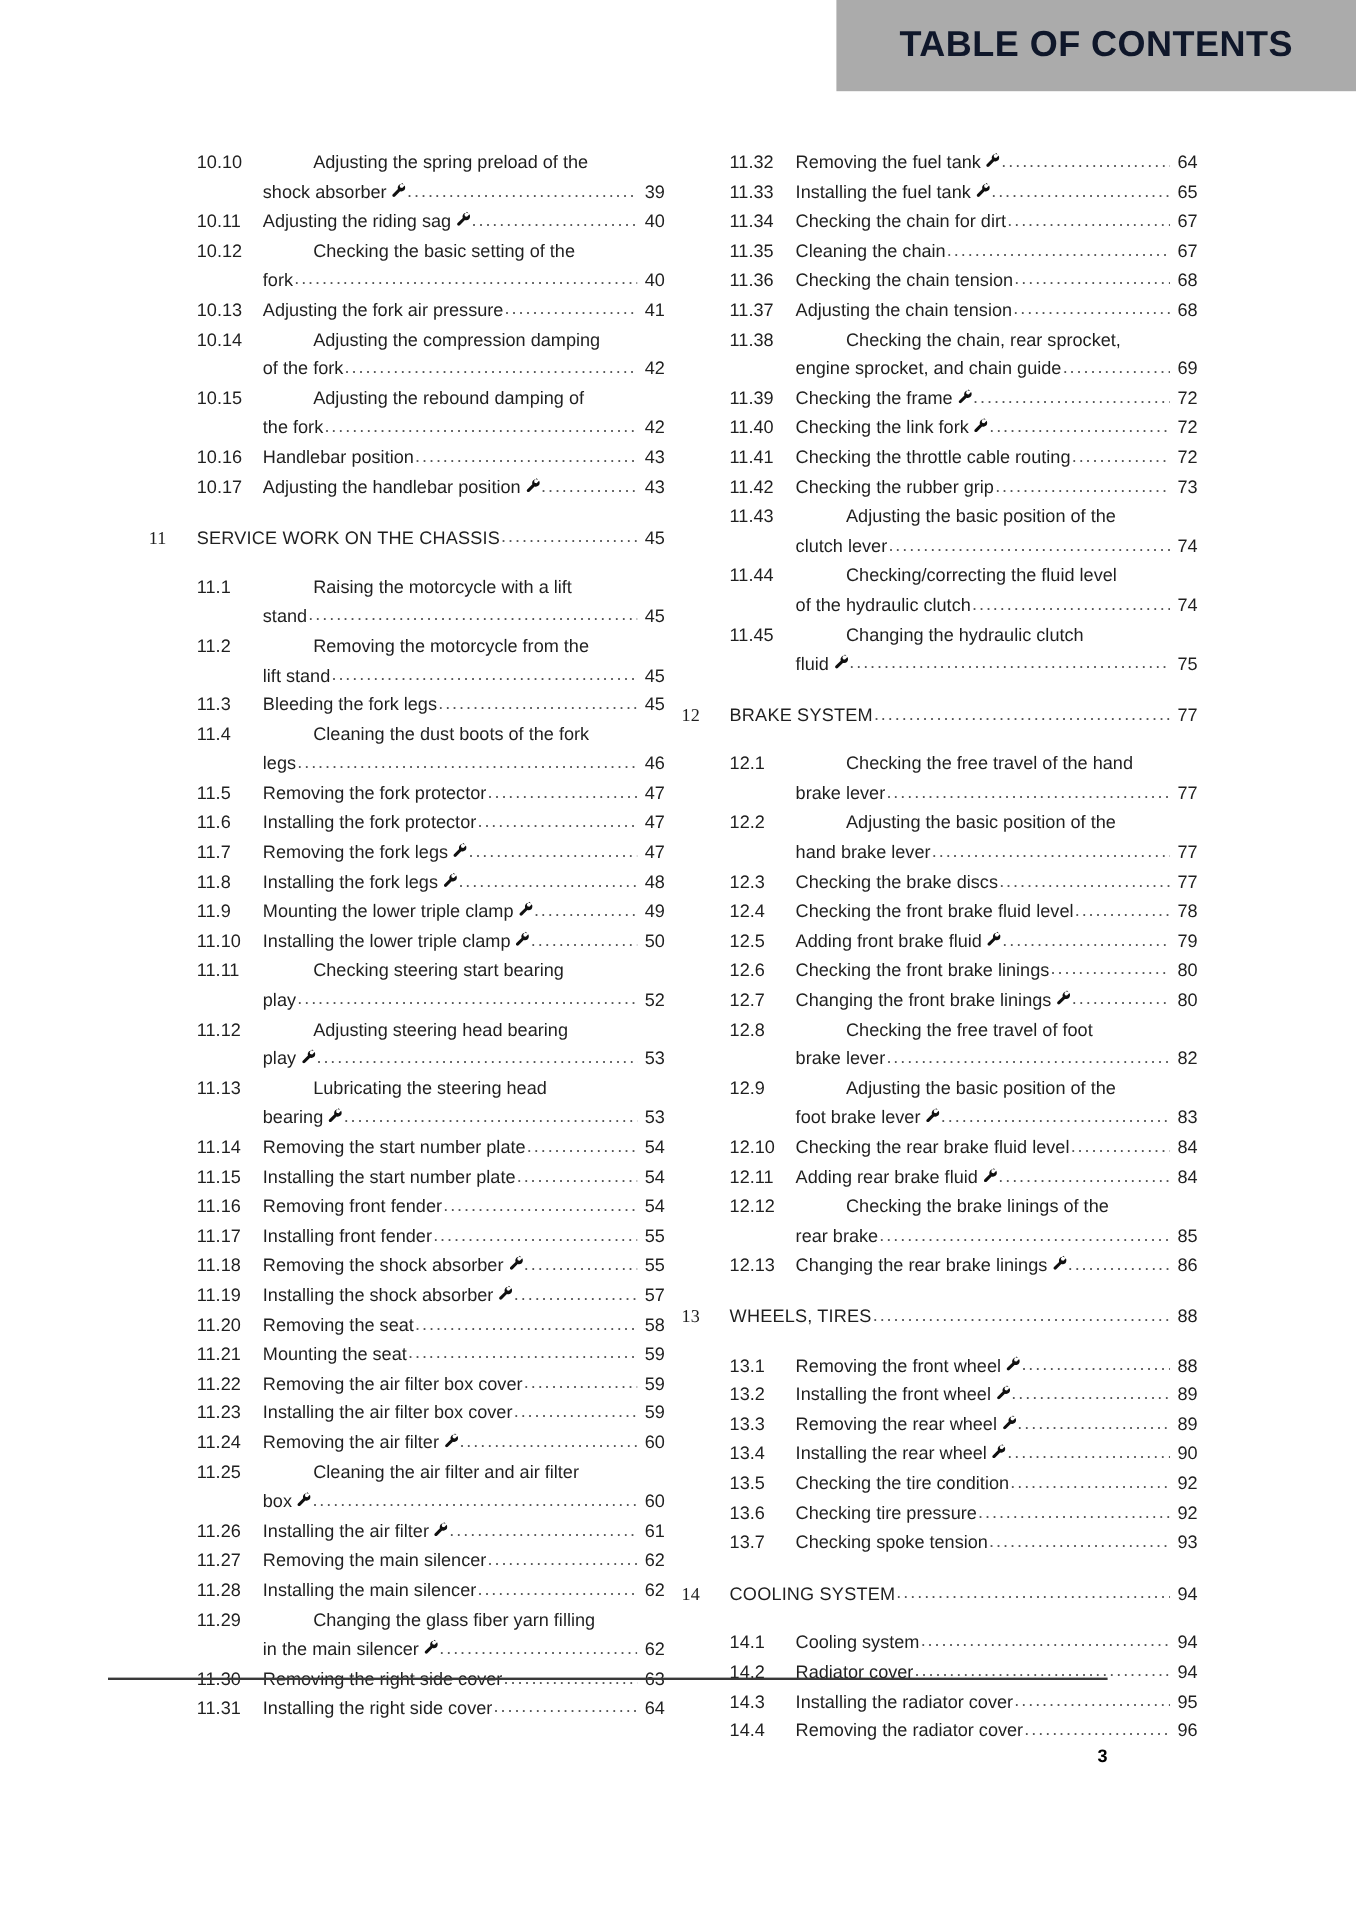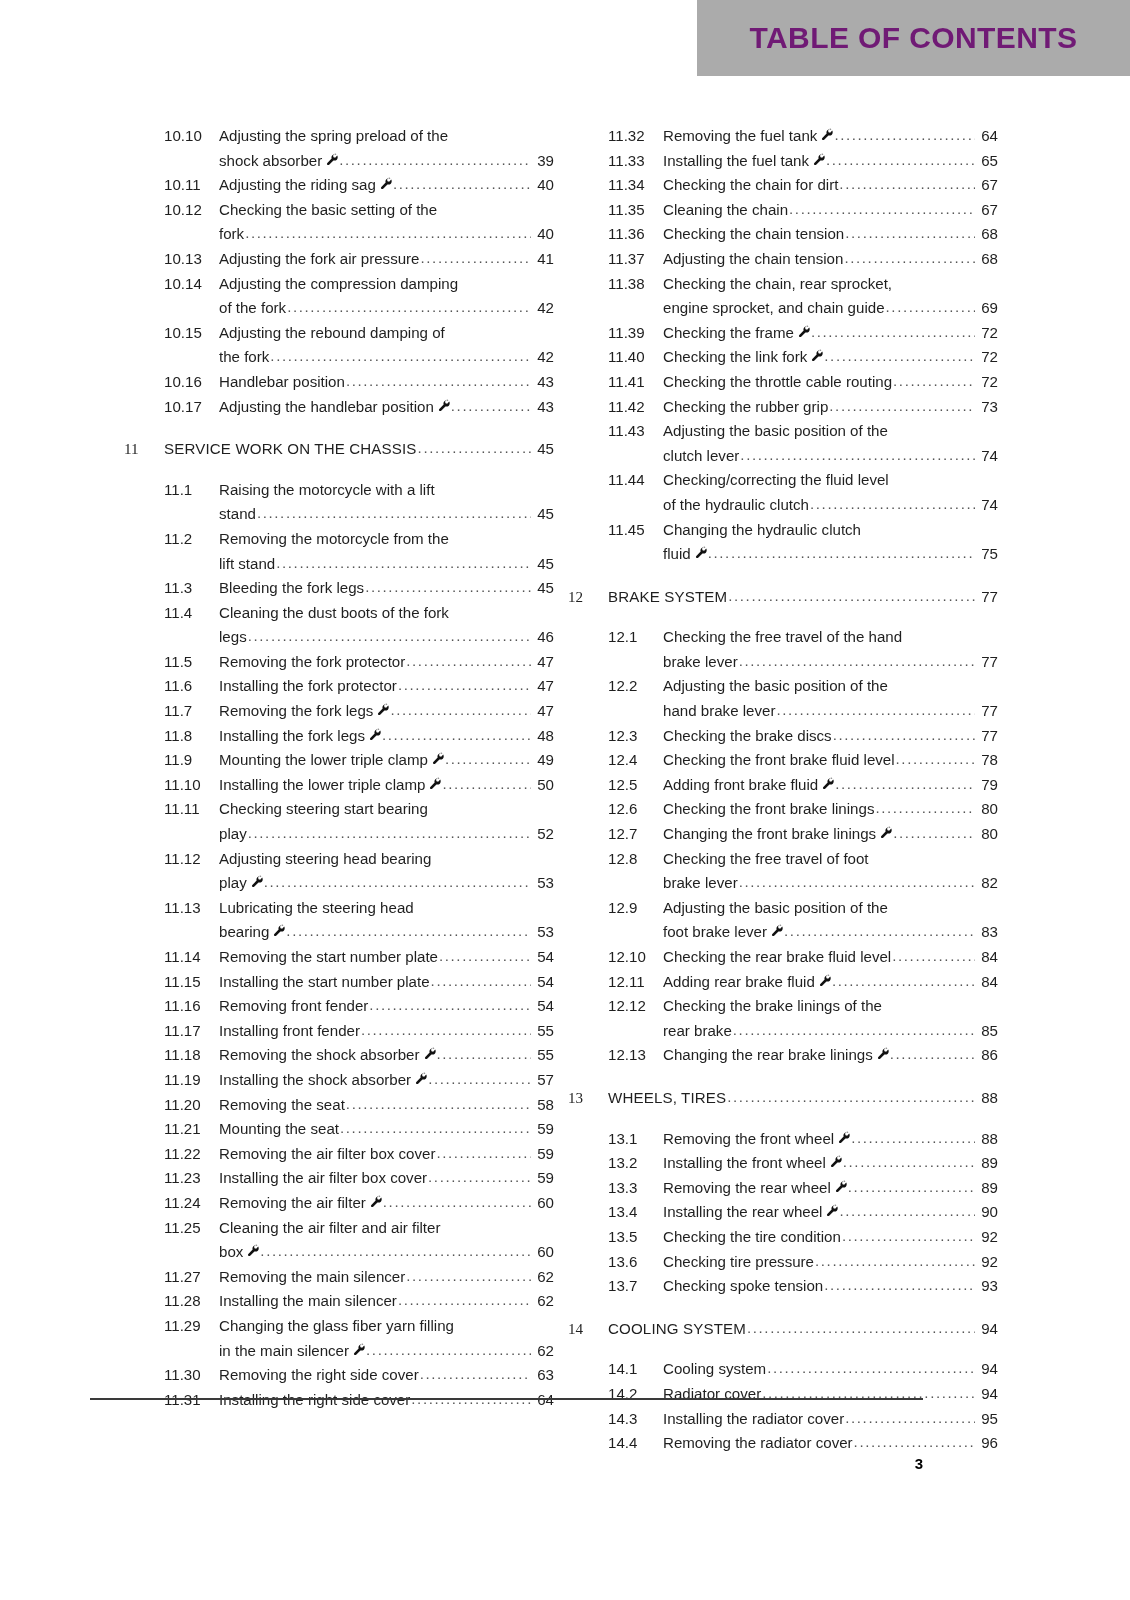--- a/index.html
+++ b/index.html
@@ -25,21 +25,21 @@
     height: 76px;
     background: #ababab;
     display: flex;
     align-items: center;
     justify-content: center;
   }
   .header-title {
     font-size: 30px;
     font-weight: bold;
     letter-spacing: 0.4px;
-    color: #701a75;
+    color: #0f172a;
     white-space: nowrap;
   }
 
   
   .page {
     position: absolute;
     top: 124px;
     left: 0;
     width: 1130px;
     padding-left: 36px;
@@ -110,21 +110,21 @@
   }
   .ln .lead::before {
     content: "....................................................................................................";
   }
   .ln .pg {
     flex: 0 0 auto;
     text-align: right;
     min-width: 22px;
     white-space: nowrap;
   }
-  .ln.nolead { display: block; }
+  .ln.nolead { display: block; margin-left: 42px; }
 
   .entry.section .ln .txt { letter-spacing: 0.15px; }
 
   
   .wrench {
     display: inline-block;
     width: 13px;
     height: 13px;
     vertical-align: -2px;
     margin-left: 3px;
@@ -570,20 +570,35 @@
                 <svg viewBox="0 0 100 100" width="13" height="13" aria-hidden="true">
                   <path fill="#111111" d="M88 14c-10-6-23-5-31 3-7 7-9 17-6 26L18 76c-4 4-4 10 0 14 4 4 10 4 14 0l33-33c9 3 19 1 26-6 8-8 9-21 3-31l-16 16-13-3-3-13 16-16z"></path>
                 </svg>
               </span>
               <span class="lead"></span>
               <span class="pg">60</span>
             </div>
           </div>
         </div>
         <div class="entry sub">
+          <div class="num">11.26</div>
+          <div class="body">
+            <div class="ln">
+              <span class="txt">Installing the air filter</span>
+              <span class="wrench">
+                <svg viewBox="0 0 100 100" width="13" height="13" aria-hidden="true">
+                  <path fill="#111111" d="M88 14c-10-6-23-5-31 3-7 7-9 17-6 26L18 76c-4 4-4 10 0 14 4 4 10 4 14 0l33-33c9 3 19 1 26-6 8-8 9-21 3-31l-16 16-13-3-3-13 16-16z"></path>
+                </svg>
+              </span>
+              <span class="lead"></span>
+              <span class="pg">61</span>
+            </div>
+          </div>
+        </div>
+        <div class="entry sub">
           <div class="num">11.27</div>
           <div class="body">
             <div class="ln">
               <span class="txt">Removing the main silencer</span>
               <span class="lead"></span>
               <span class="pg">62</span>
             </div>
           </div>
         </div>
         <div class="entry sub">

